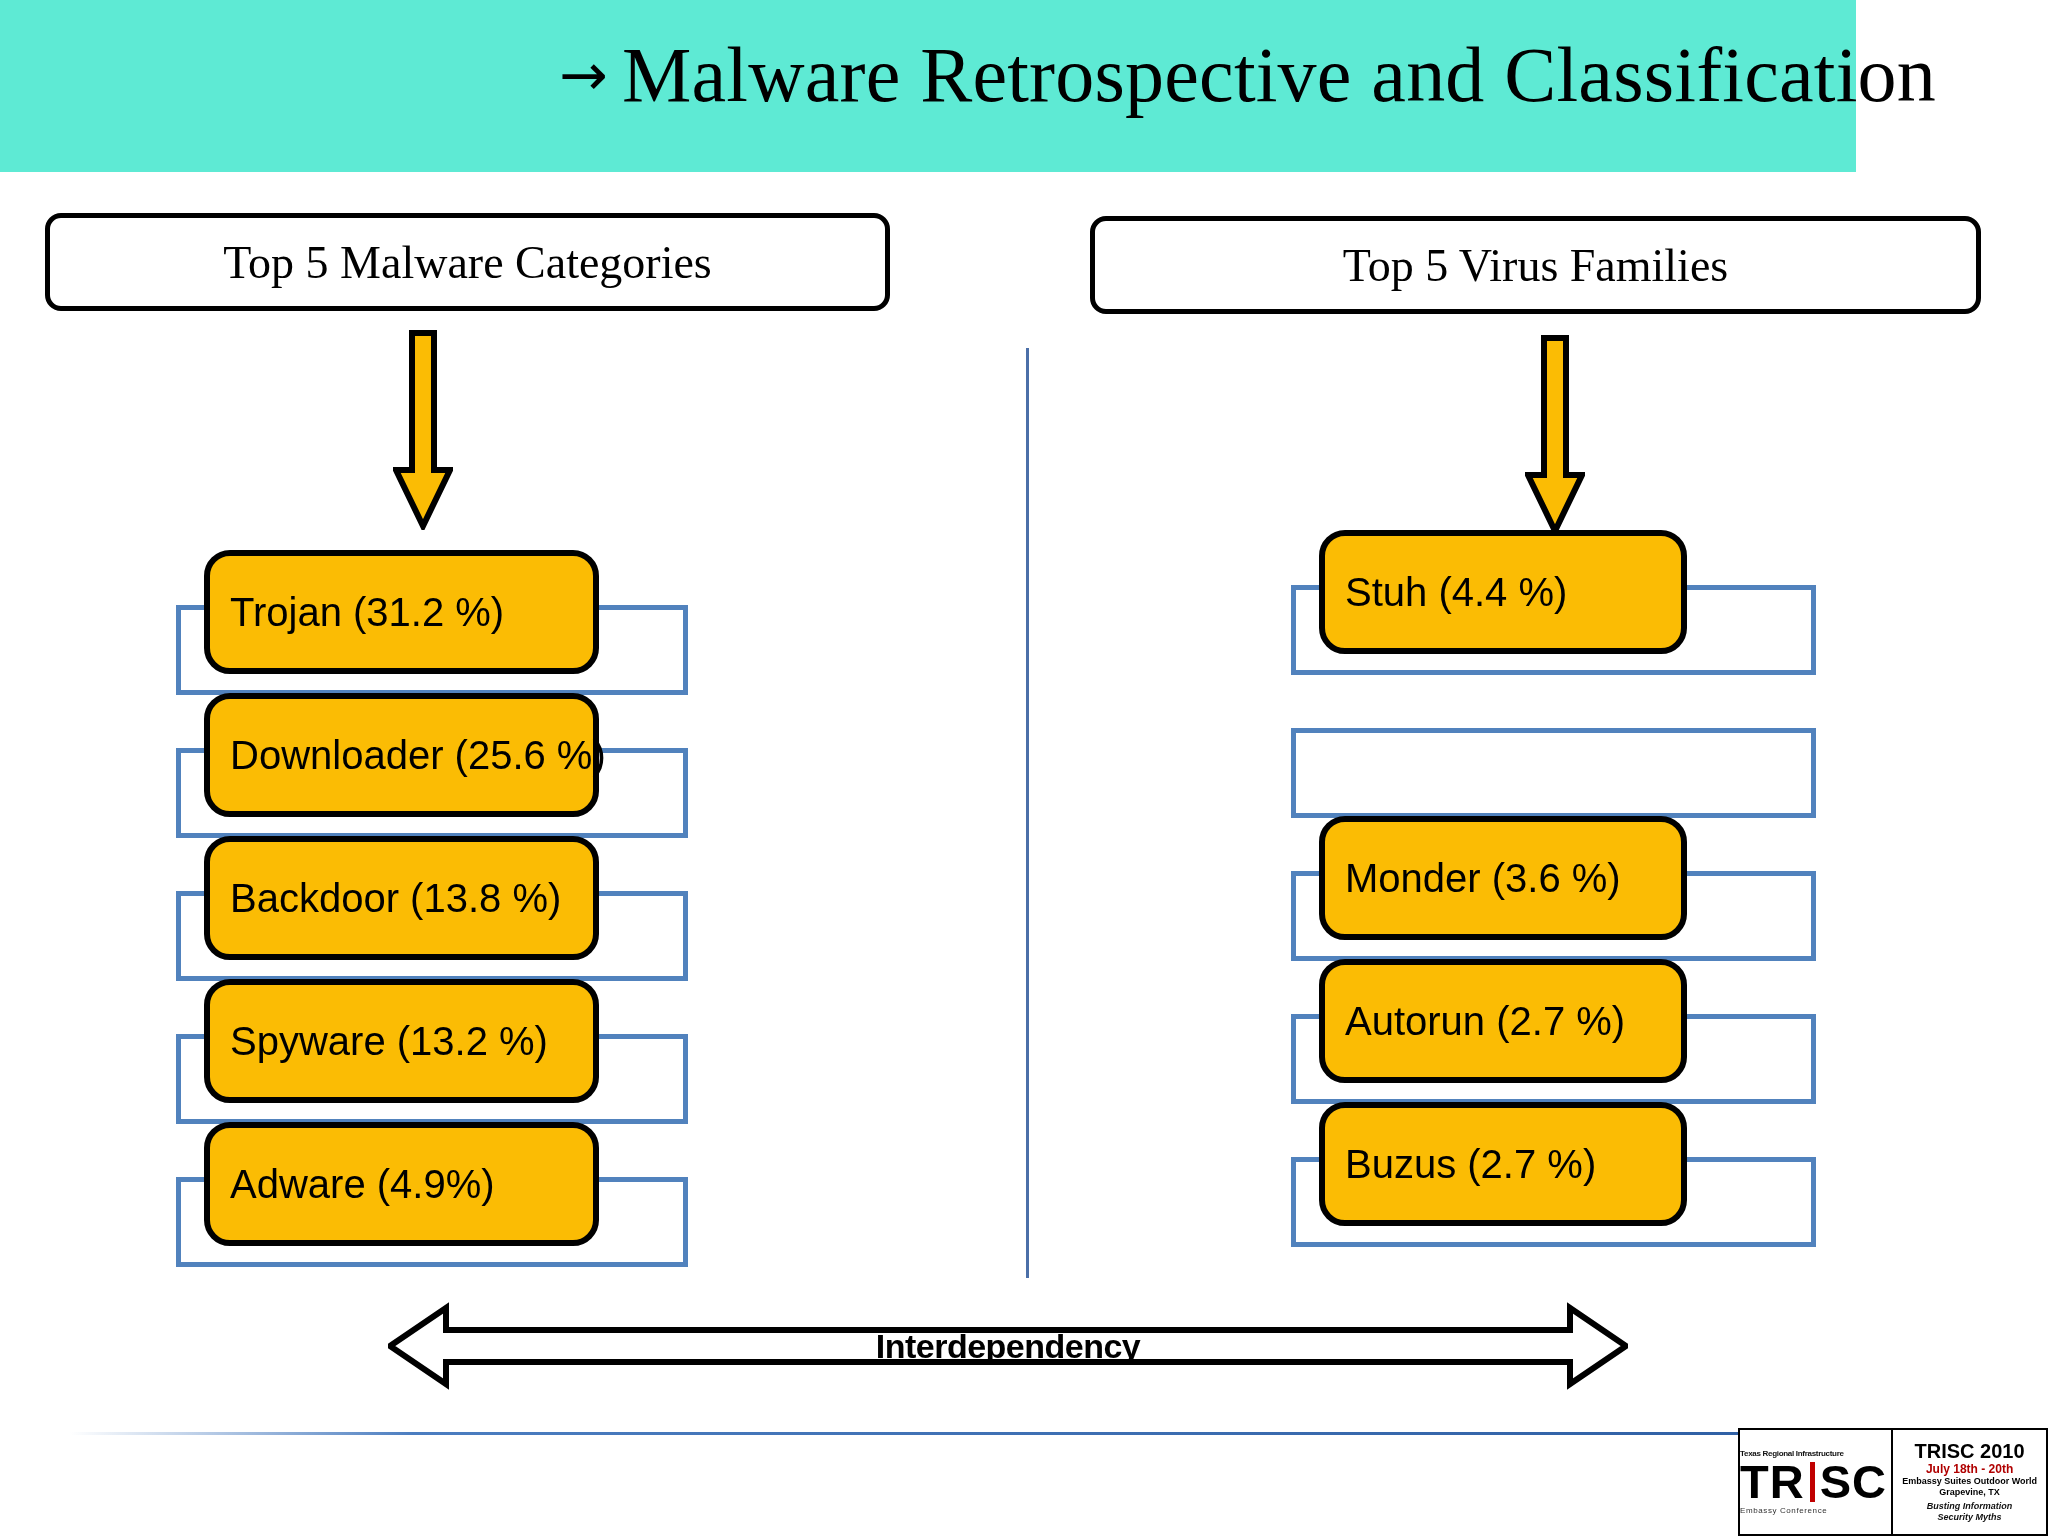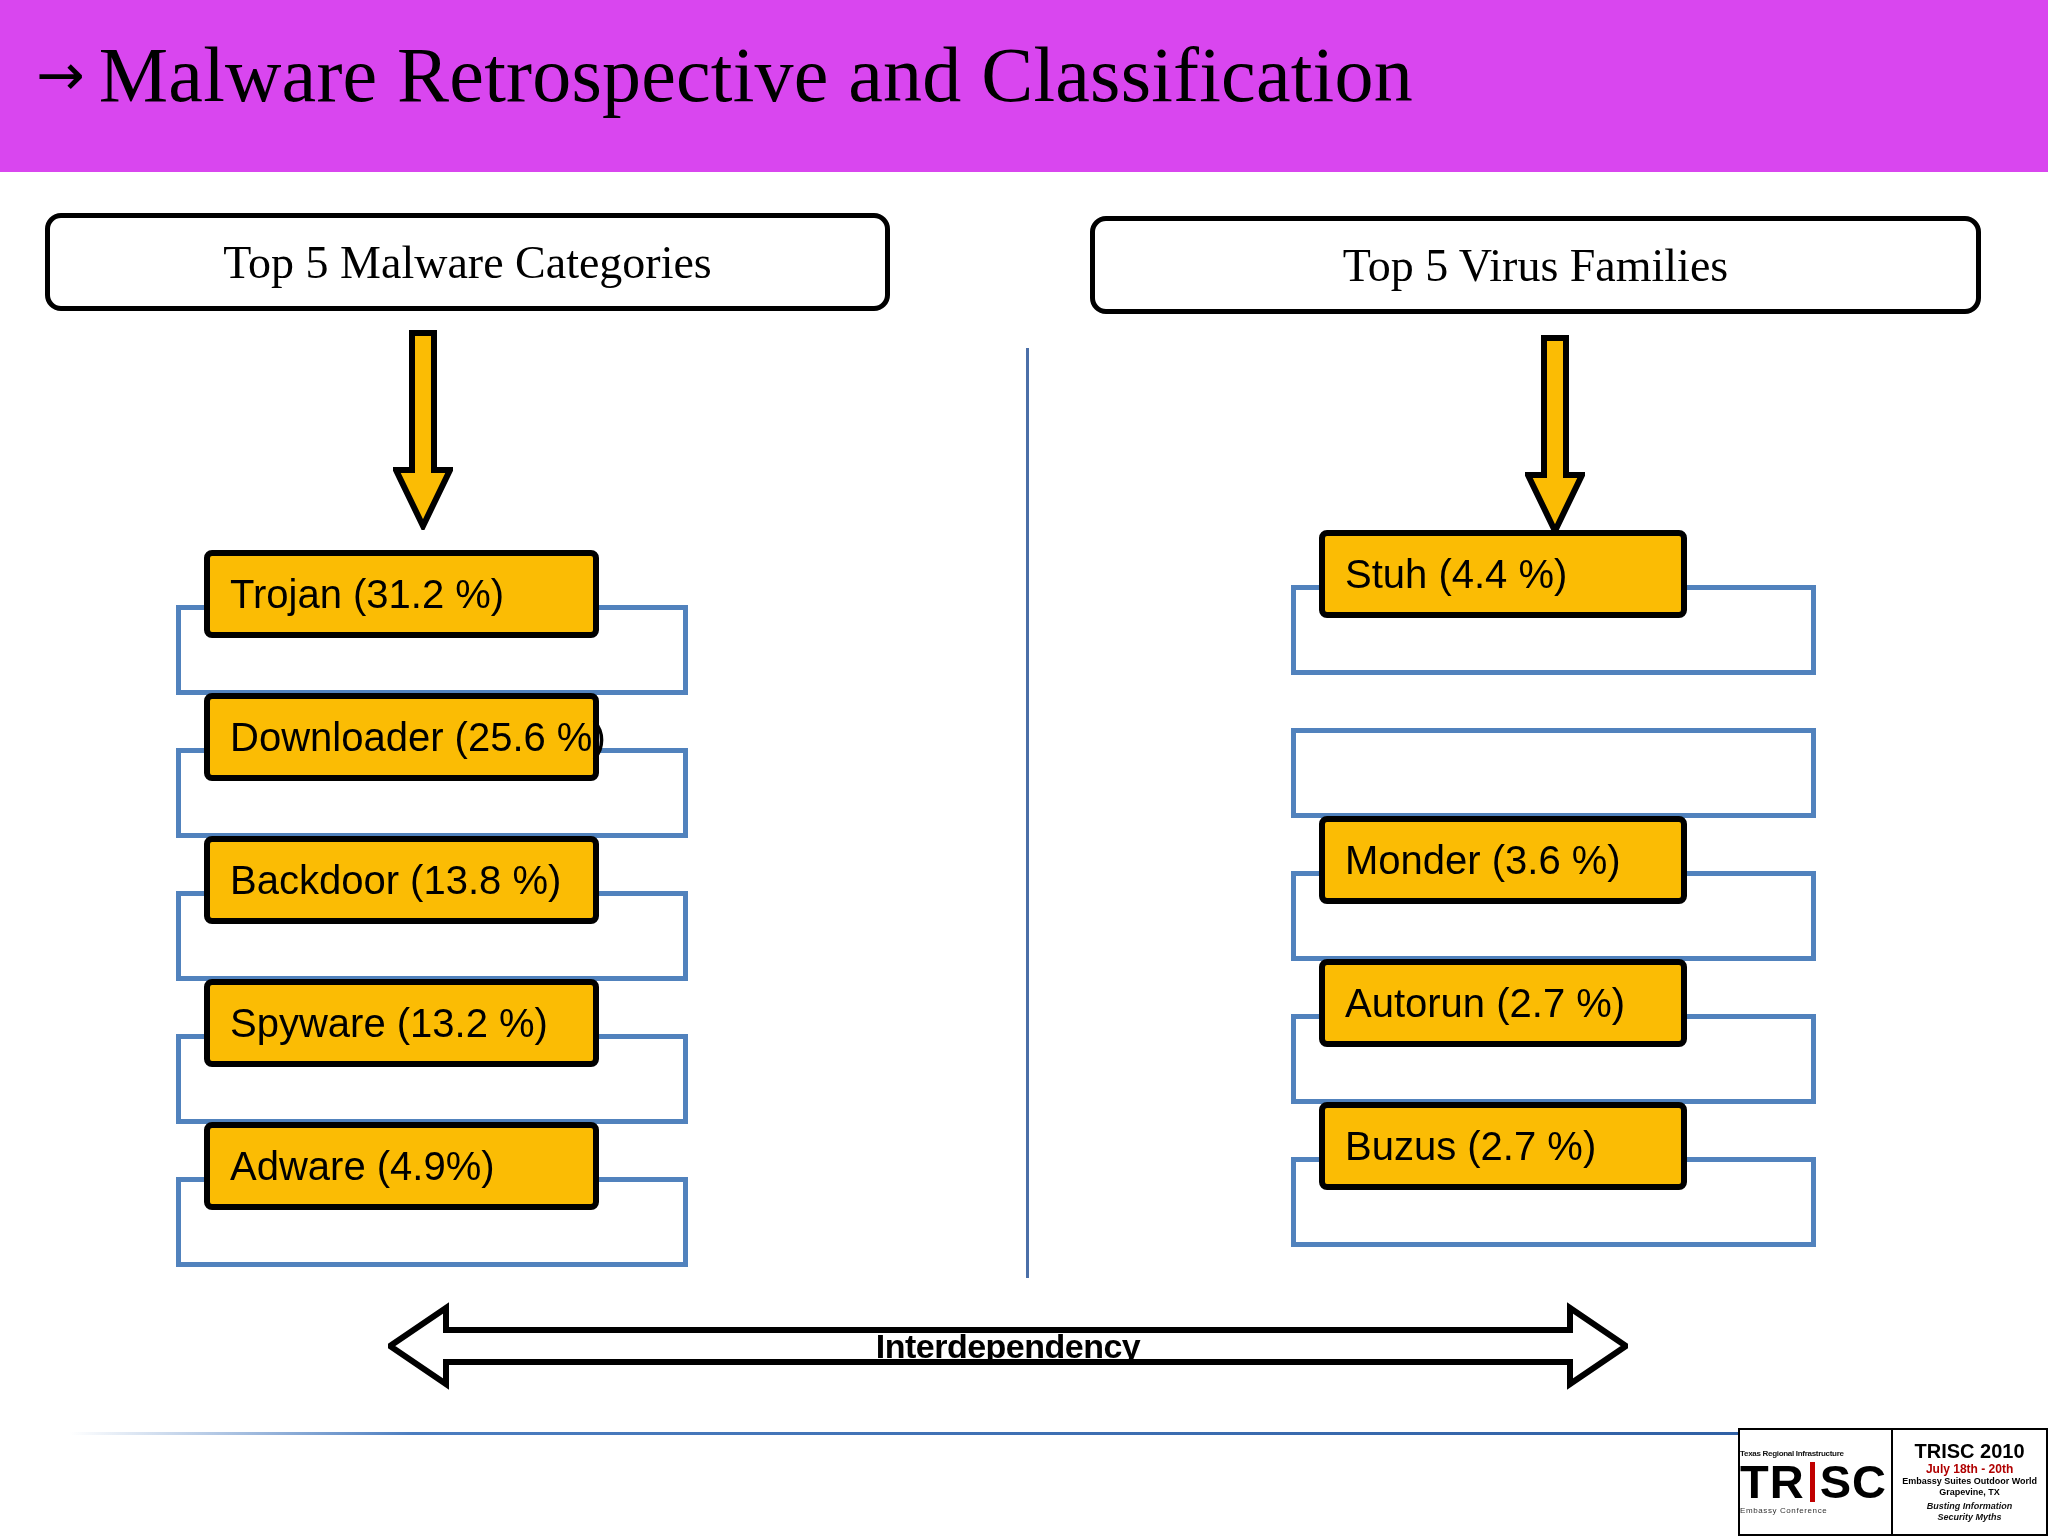--- a/index.html
+++ b/index.html
@@ -13,23 +13,24 @@
     position: relative;
     overflow: hidden;
     font-family: "Liberation Sans", sans-serif;
     -webkit-font-smoothing: antialiased;
   }
 
   
   #title-bar {
     position: absolute;
     left: 0; top: 0;
-    width: 2048px;
+    width: 1856px;
     height: 172px;
-    background: #d946ef;
+    background: #5eead4;
+    text-align: right;
   }
   #title-text {
     position: absolute;
     left: 36px;
     top: 20px;
     width: 1900px;
     font-family: "Liberation Serif", serif;
     font-size: 78px;
     line-height: 110px;
     color: #000000;
@@ -103,24 +104,24 @@
   #stack-right .row .blue-rect {
     width: 525px;
   }
   
   .row .gold-box {
     position: absolute;
     box-sizing: border-box;
     left: 34px;
     top: 0;
     width: 395px;
-    height: 88px;
+    height: 124px;
     background: #FBBC04;
     border: 6px solid #000000;
-    border-radius: 8px;
+    border-radius: 26px;
     display: flex;
     align-items: center;
     padding-left: 20px;
     font-size: 40px;
     color: #000000;
     white-space: nowrap;
   }
   #stack-right .row .gold-box {
     width: 368px;
   }

